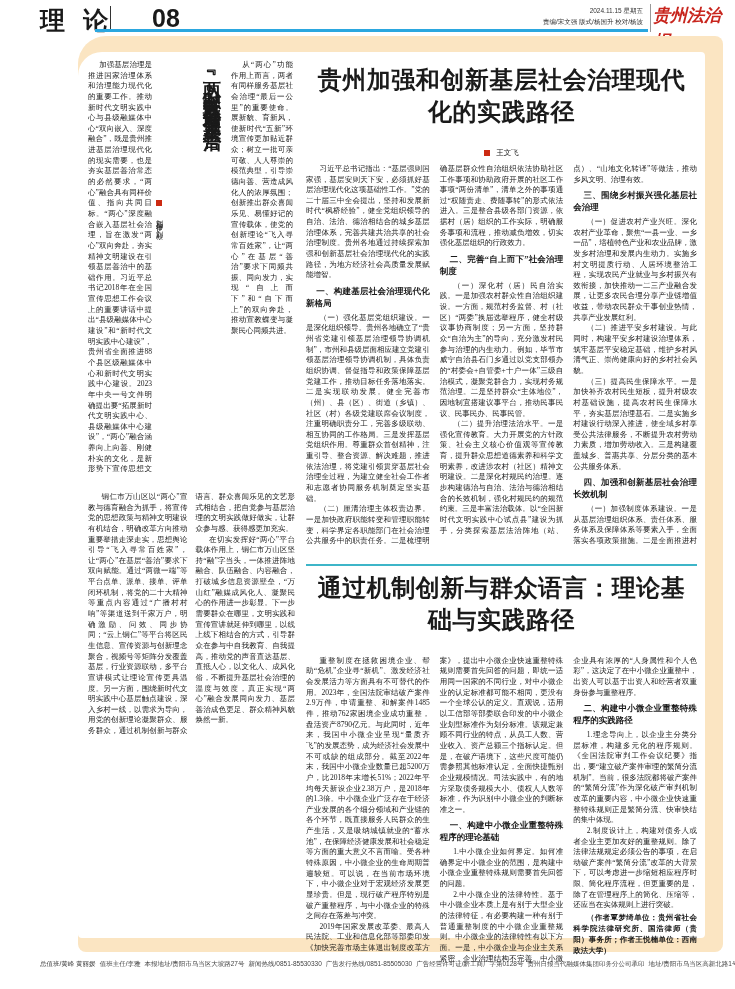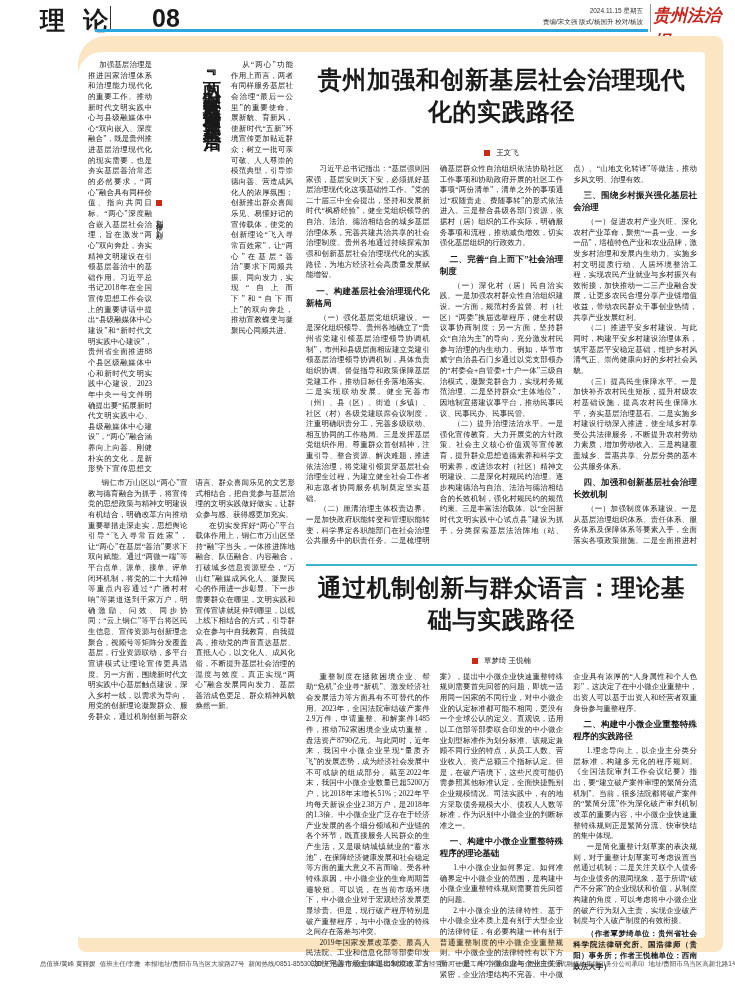--- a/index.html
+++ b/index.html
@@ -35,21 +35,21 @@
   .left-art{position:absolute;left:10px;top:8px;width:207px;height:872px;}
   .la-top{display:flex;height:412px;}
   .la-col{width:64px;overflow:hidden;flex:none;}
   .la-col .p{text-indent:1.5em;}
   .la-mid{width:79px;flex:none;position:relative;display:flex;justify-content:flex-end;}
   .la-title{writing-mode:vertical-rl;font-size:18px;font-weight:bold;letter-spacing:3px;
             line-height:1.0;margin:4px 10px 0 0;height:404px;}
   .la-byline{position:absolute;left:2px;top:140px;writing-mode:vertical-rl;font-size:7px;
              letter-spacing:2px;color:#222;}
   .la-sq{display:inline-block;width:6px;height:6px;background:#cc2a12;margin-bottom:4px;}
-  .la-bottom{margin-top:6px;height:450px;column-count:2;column-gap:8px;overflow:hidden;}
+  .la-bottom{margin-top:20px;height:450px;column-count:2;column-gap:8px;overflow:hidden;}
 
   
   .right-rgn{position:absolute;left:228px;top:8px;right:8px;bottom:4px;}
   .art-title{text-align:center;font-size:24px;font-weight:bold;letter-spacing:0.5px;margin-top:4px;}
   .byline{text-align:center;font-size:7.5px;margin:7px 0 6px;color:#222;}
   .red-sq{display:inline-block;width:6px;height:6px;background:#cc2a12;margin-right:4px;vertical-align:middle;}
   .a-body{column-count:3;column-gap:10px;overflow:hidden;text-align:justify;}
   .a1-body{height:392px;}
   .a2-body{height:344px;}
   .sep{height:2px;background:#3db5c8;margin:8px 0 6px;}
@@ -122,33 +122,29 @@
             <p class="p">（三）提高民生保障水平。一是加快补齐农村民生短板，提升村级农村基础设施，提高农村民生保障水平，夯实基层治理基石。二是实施乡村建设行动深入推进，使全域乡村享受公共法律服务，不断提升农村劳动力素质，增加劳动收入。三是构建覆盖城乡、普惠共享、分层分类的基本公共服务体系。</p>
             <h4 class="h">四、加强和创新基层社会治理长效机制</h4>
             <p class="p">（一）加强制度体系建设。一是从基层治理组织体系、责任体系、服务体系及保障体系等要素入手，全面落实各项政策措施。二是全面推进村级民主决策，把重大村务的决定权交给村民，将涉及到广大村民切身利益的村务提交村民会议或村民代表会议讨论；三是全面推进村级民主管理，切实加强村民的自我管理、自我教育、自我服务；四是全面推进村级民主监督。通过村务公开、民主评议村干部和村委会定期报告工作等形式，让村民随时对村务进行有效监督。</p>
           </div>
       </article>
 
       <div class="sep"></div>
 
       <article>
         <h2 class="art-title">通过机制创新与群众语言：理论基础与实践路径</h2>
-        <div class="byline">
-          <span class="red-sq"></span>
-          <span>覃梦绮 王悦楠</span>
-        </div>
         <div class="a-body a2-body">
             <p class="p">重整制度在拯救困境企业、帮助“危机”企业寻“新机”、激发经济社会发展活力等方面具有不可替代的作用。2023年，全国法院审结破产案件2.9万件，申请重整、和解案件1485件，推动762家困境企业成功重整，盘活资产8790亿元。与此同时，近年来，我国中小微企业呈现“量质齐飞”的发展态势，成为经济社会发展中不可或缺的组成部分。截至2022年末，我国中小微企业数量已超5200万户，比2018年末增长51%；2022年平均每天新设企业2.38万户，是2018年的1.3倍。中小微企业广泛存在于经济产业发展的各个细分领域和产业链的各个环节，既直接服务人民群众的生产生活，又是吸纳城镇就业的“蓄水池”，在保障经济健康发展和社会稳定等方面的重大意义不言而喻。受各种特殊原因，中小微企业的生命周期普遍较短。可以说，在当前市场环境下，中小微企业对于宏观经济发展更显珍贵。但是，现行破产程序特别是破产重整程序，与中小微企业的特殊之间存在落差与冲突。</p>
             <p class="p">2019年国家发展改革委、最高人民法院、工业和信息化部等部委印发《加快完善市场主体退出制度改革方案》，提出中小微企业快速重整特殊规则需要首先回答的问题，即统一适用同一国家的不同行业，对中小微企业的认定标准都可能不相同，更没有一个全球公认的定义。直观说，适用以工信部等部委联合印发的中小微企业划型标准作为划分标准。该规定兼顾不同行业的特点，从员工人数、营业收入、资产总额三个指标认定。但是，在破产语境下，这些尺度可能仍需参照其他标准认定，全面快捷甄别企业规模情况。司法实践中，有的地方采取债务规模大小、债权人人数等标准，作为识别中小微企业的判断标准之一。</p>
             <h4 class="h">一、构建中小微企业重整特殊程序的理论基础</h4>
             <p class="p">1.中小微企业如何界定。如何准确界定中小微企业的范围，是构建中小微企业重整特殊规则需要首先回答的问题。</p>
             <p class="p">2.中小微企业的法律特性。基于中小微企业本质上是有别于大型企业的法律特征，有必要构建一种有别于普通重整制度的中小微企业重整规则。中小微企业的法律特性有以下方面。一是，中小微企业与企业主关系紧密，企业治理结构不完善。中小微企业具有浓厚的“人身属性和个人色彩”，这决定了在中小微企业重整中，出资人可以基于出资人和经营者双重身份参与重整程序。</p>
             <h4 class="h">二、构建中小微企业重整特殊程序的实践路径</h4>
             <p class="p">1.理念导向上，以企业主分类分层标准，构建多元化的程序规则。《全国法院审判工作会议纪要》指出，要“建立破产案件审理的繁简分流机制”。当前，很多法院都将破产案件的“繁简分流”作为深化破产审判机制改革的重要内容，中小微企业快速重整特殊规则正是繁简分流、快审快结的集中体现。</p>
-            <p class="p">一是简化重整计划草案的表决规则，对于重整计划草案可考虑设置当然通过机制；二是关注关联个人债务与企业债务的混同现象，基于所谓“破产不分家”的企业现状和价值，从制度构建的角度，可以考虑将中小微企业的破产行为划入主责，实现企业破产制度与个人破产制度的有效衔接。</p>
+            <p class="p">2.制度设计上，构建对债务人或者企业主更加友好的重整规则。除了法律法规规定必须公告的事项，在启动破产案件“繁简分流”改革的大背景下，可以考虑进一步缩短相应程序时限、简化程序流程，但更重要的是，除了在管理程序上的简化、压缩等，还应当在实体规则上进行突破。</p>
             <p class="note">（作者覃梦绮单位：贵州省社会科学院法律研究所、国浩律师（贵阳）事务所；作者王悦楠单位：西南政法大学）</p>
           </div>
       </article>
 
     </div>
   </div>
 </div>
 
 <footer class="pg-footer">
     <span>总值班/黄峰 黄丽媛</span>

